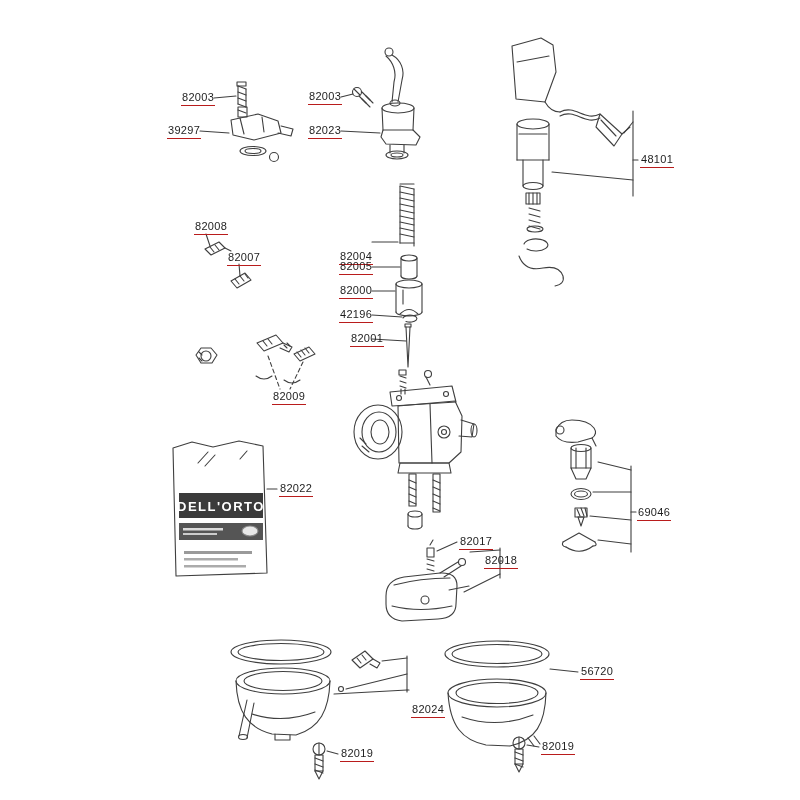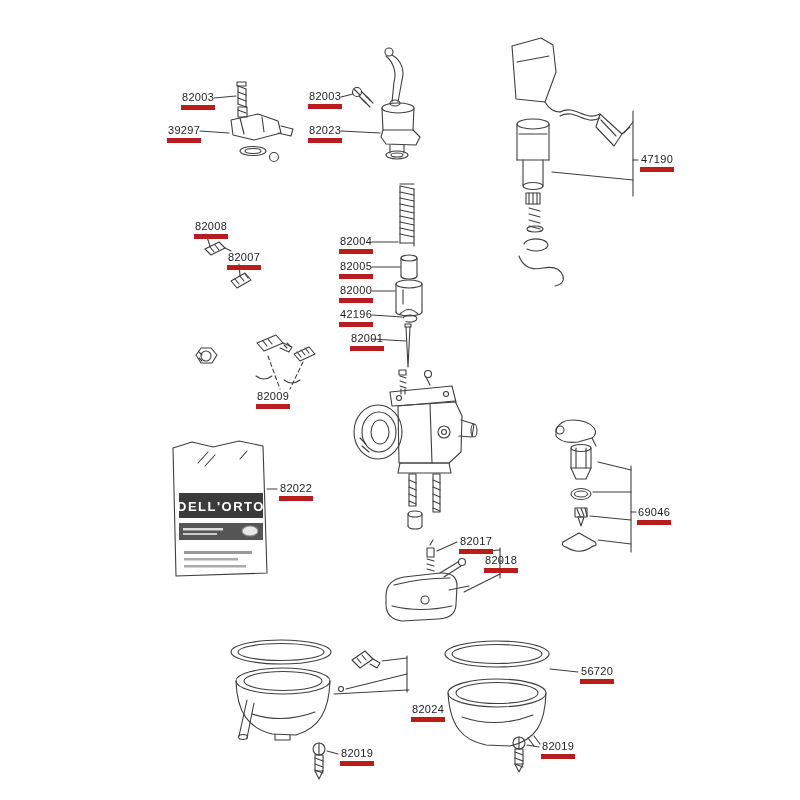--- a/index.html
+++ b/index.html
@@ -5,21 +5,21 @@
   html,body{margin:0;padding:0;background:#ffffff;}
   .stage{
     position:relative;width:800px;height:800px;background:#ffffff;
     font-family:"Liberation Sans", sans-serif;overflow:hidden;
   }
   .stage svg{position:absolute;left:0;top:0;}
   .ln{fill:none;stroke:#3f3f3f;stroke-width:1.1;stroke-linecap:round;stroke-linejoin:round;}
   .dash{stroke-dasharray:4 3;}
   .lbl{
     position:absolute;font-size:11px;color:#1d1d1d;letter-spacing:.3px;
-    border-bottom:5px solid #b91c1c;padding:0 1px 1px 1px;line-height:1.05;
+    border-bottom:1px solid #b91c1c;padding:0 1px 1px 1px;line-height:1.05;
     white-space:nowrap;
   }
   .bagbrand{
     fill:#ffffff;stroke:none;font-family:"Liberation Sans",sans-serif;
     font-size:13px;font-weight:bold;letter-spacing:1.5px;text-anchor:middle;
   }
 </style>
 </head>
 <body>
 
@@ -266,29 +266,29 @@
       <path d="M578,672 L550,669"></path>
       <path d="M338,754 L327,751"></path>
       <path d="M539,747 L527,745"></path>
     </g>
   </svg>
 
   <div class="lbl" style="left:181px;top:92px">82003</div>
   <div class="lbl" style="left:167px;top:125px">39297</div>
   <div class="lbl" style="left:308px;top:91px">82003</div>
   <div class="lbl" style="left:308px;top:125px">82023</div>
-  <div class="lbl" style="left:640px;top:154px">47190</div>
+  <div class="lbl" style="left:640px;top:154px">48101</div>
   <div class="lbl" style="left:194px;top:221px">82008</div>
   <div class="lbl" style="left:227px;top:252px">82007</div>
-  <div class="lbl" style="left:339px;top:236px">82004</div>
+  <div class="lbl" style="left:339px;top:251px">82004</div>
   <div class="lbl" style="left:339px;top:261px">82005</div>
   <div class="lbl" style="left:339px;top:285px">82000</div>
   <div class="lbl" style="left:339px;top:309px">42196</div>
   <div class="lbl" style="left:350px;top:333px">82001</div>
-  <div class="lbl" style="left:256px;top:391px">82009</div>
+  <div class="lbl" style="left:272px;top:391px">82009</div>
   <div class="lbl" style="left:279px;top:483px">82022</div>
   <div class="lbl" style="left:637px;top:507px">69046</div>
   <div class="lbl" style="left:459px;top:536px">82017</div>
   <div class="lbl" style="left:484px;top:555px">82018</div>
   <div class="lbl" style="left:580px;top:666px">56720</div>
   <div class="lbl" style="left:411px;top:704px">82024</div>
   <div class="lbl" style="left:340px;top:748px">82019</div>
   <div class="lbl" style="left:541px;top:741px">82019</div>
 
 </div>

